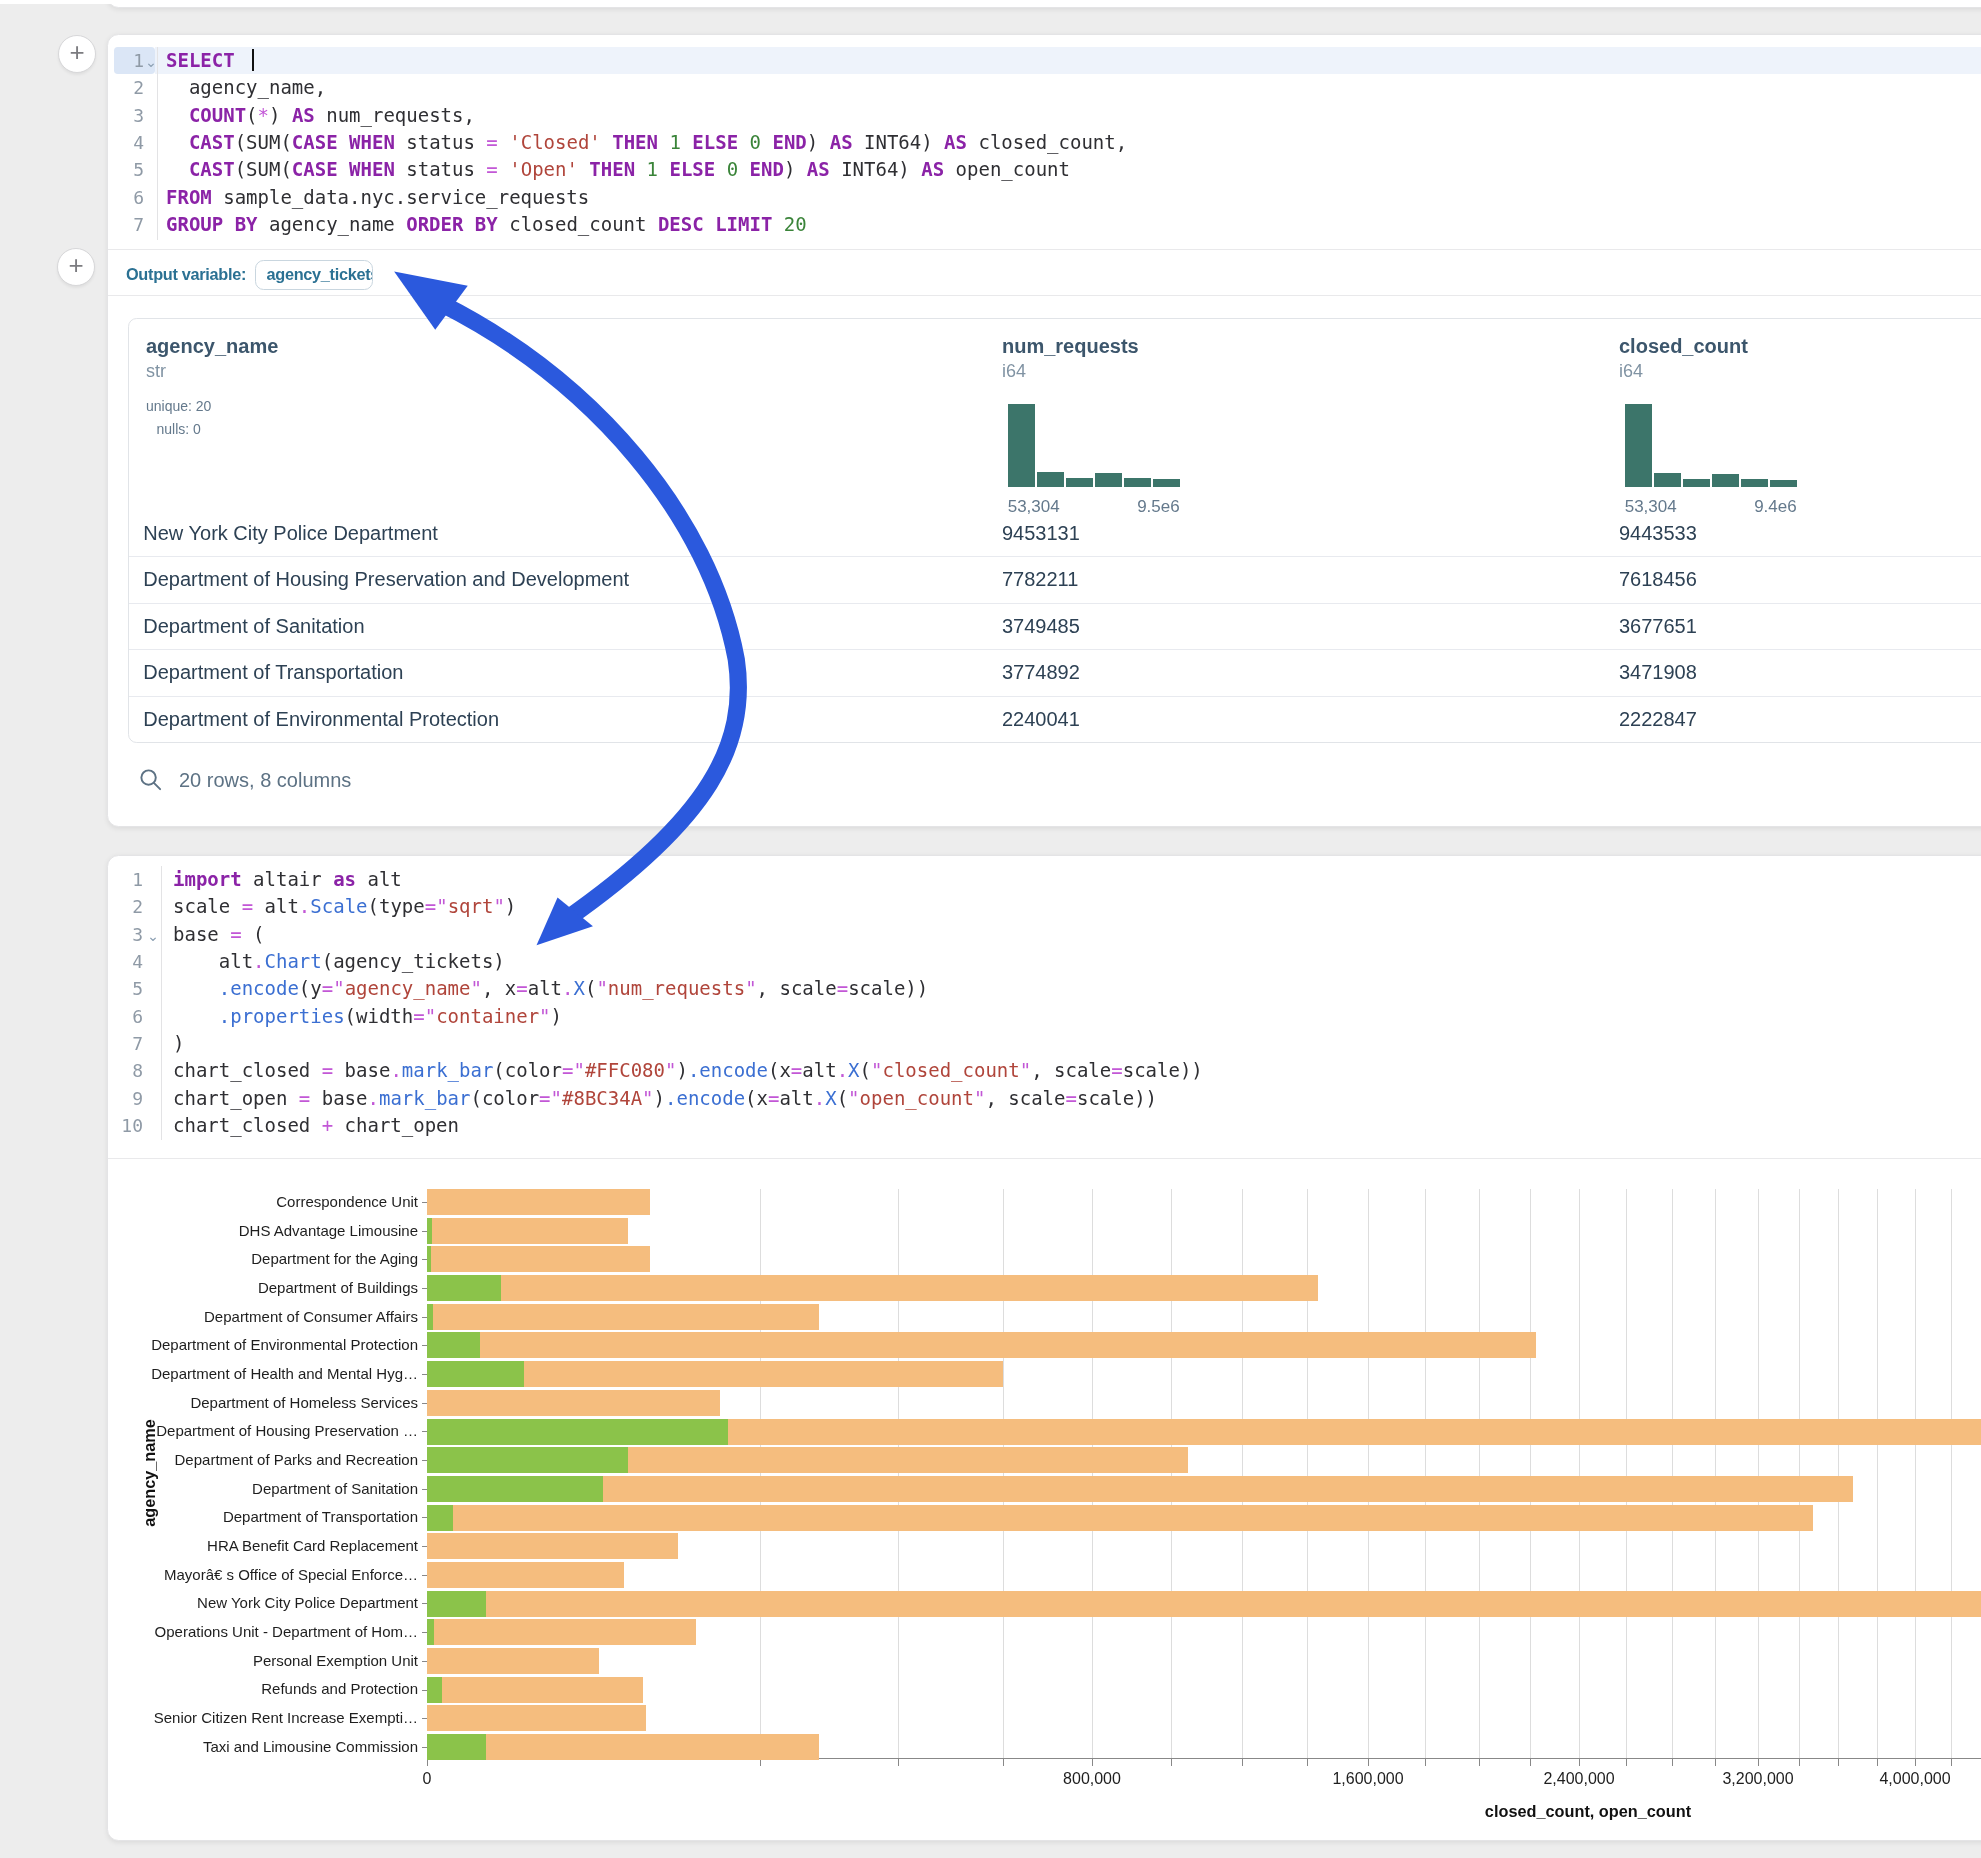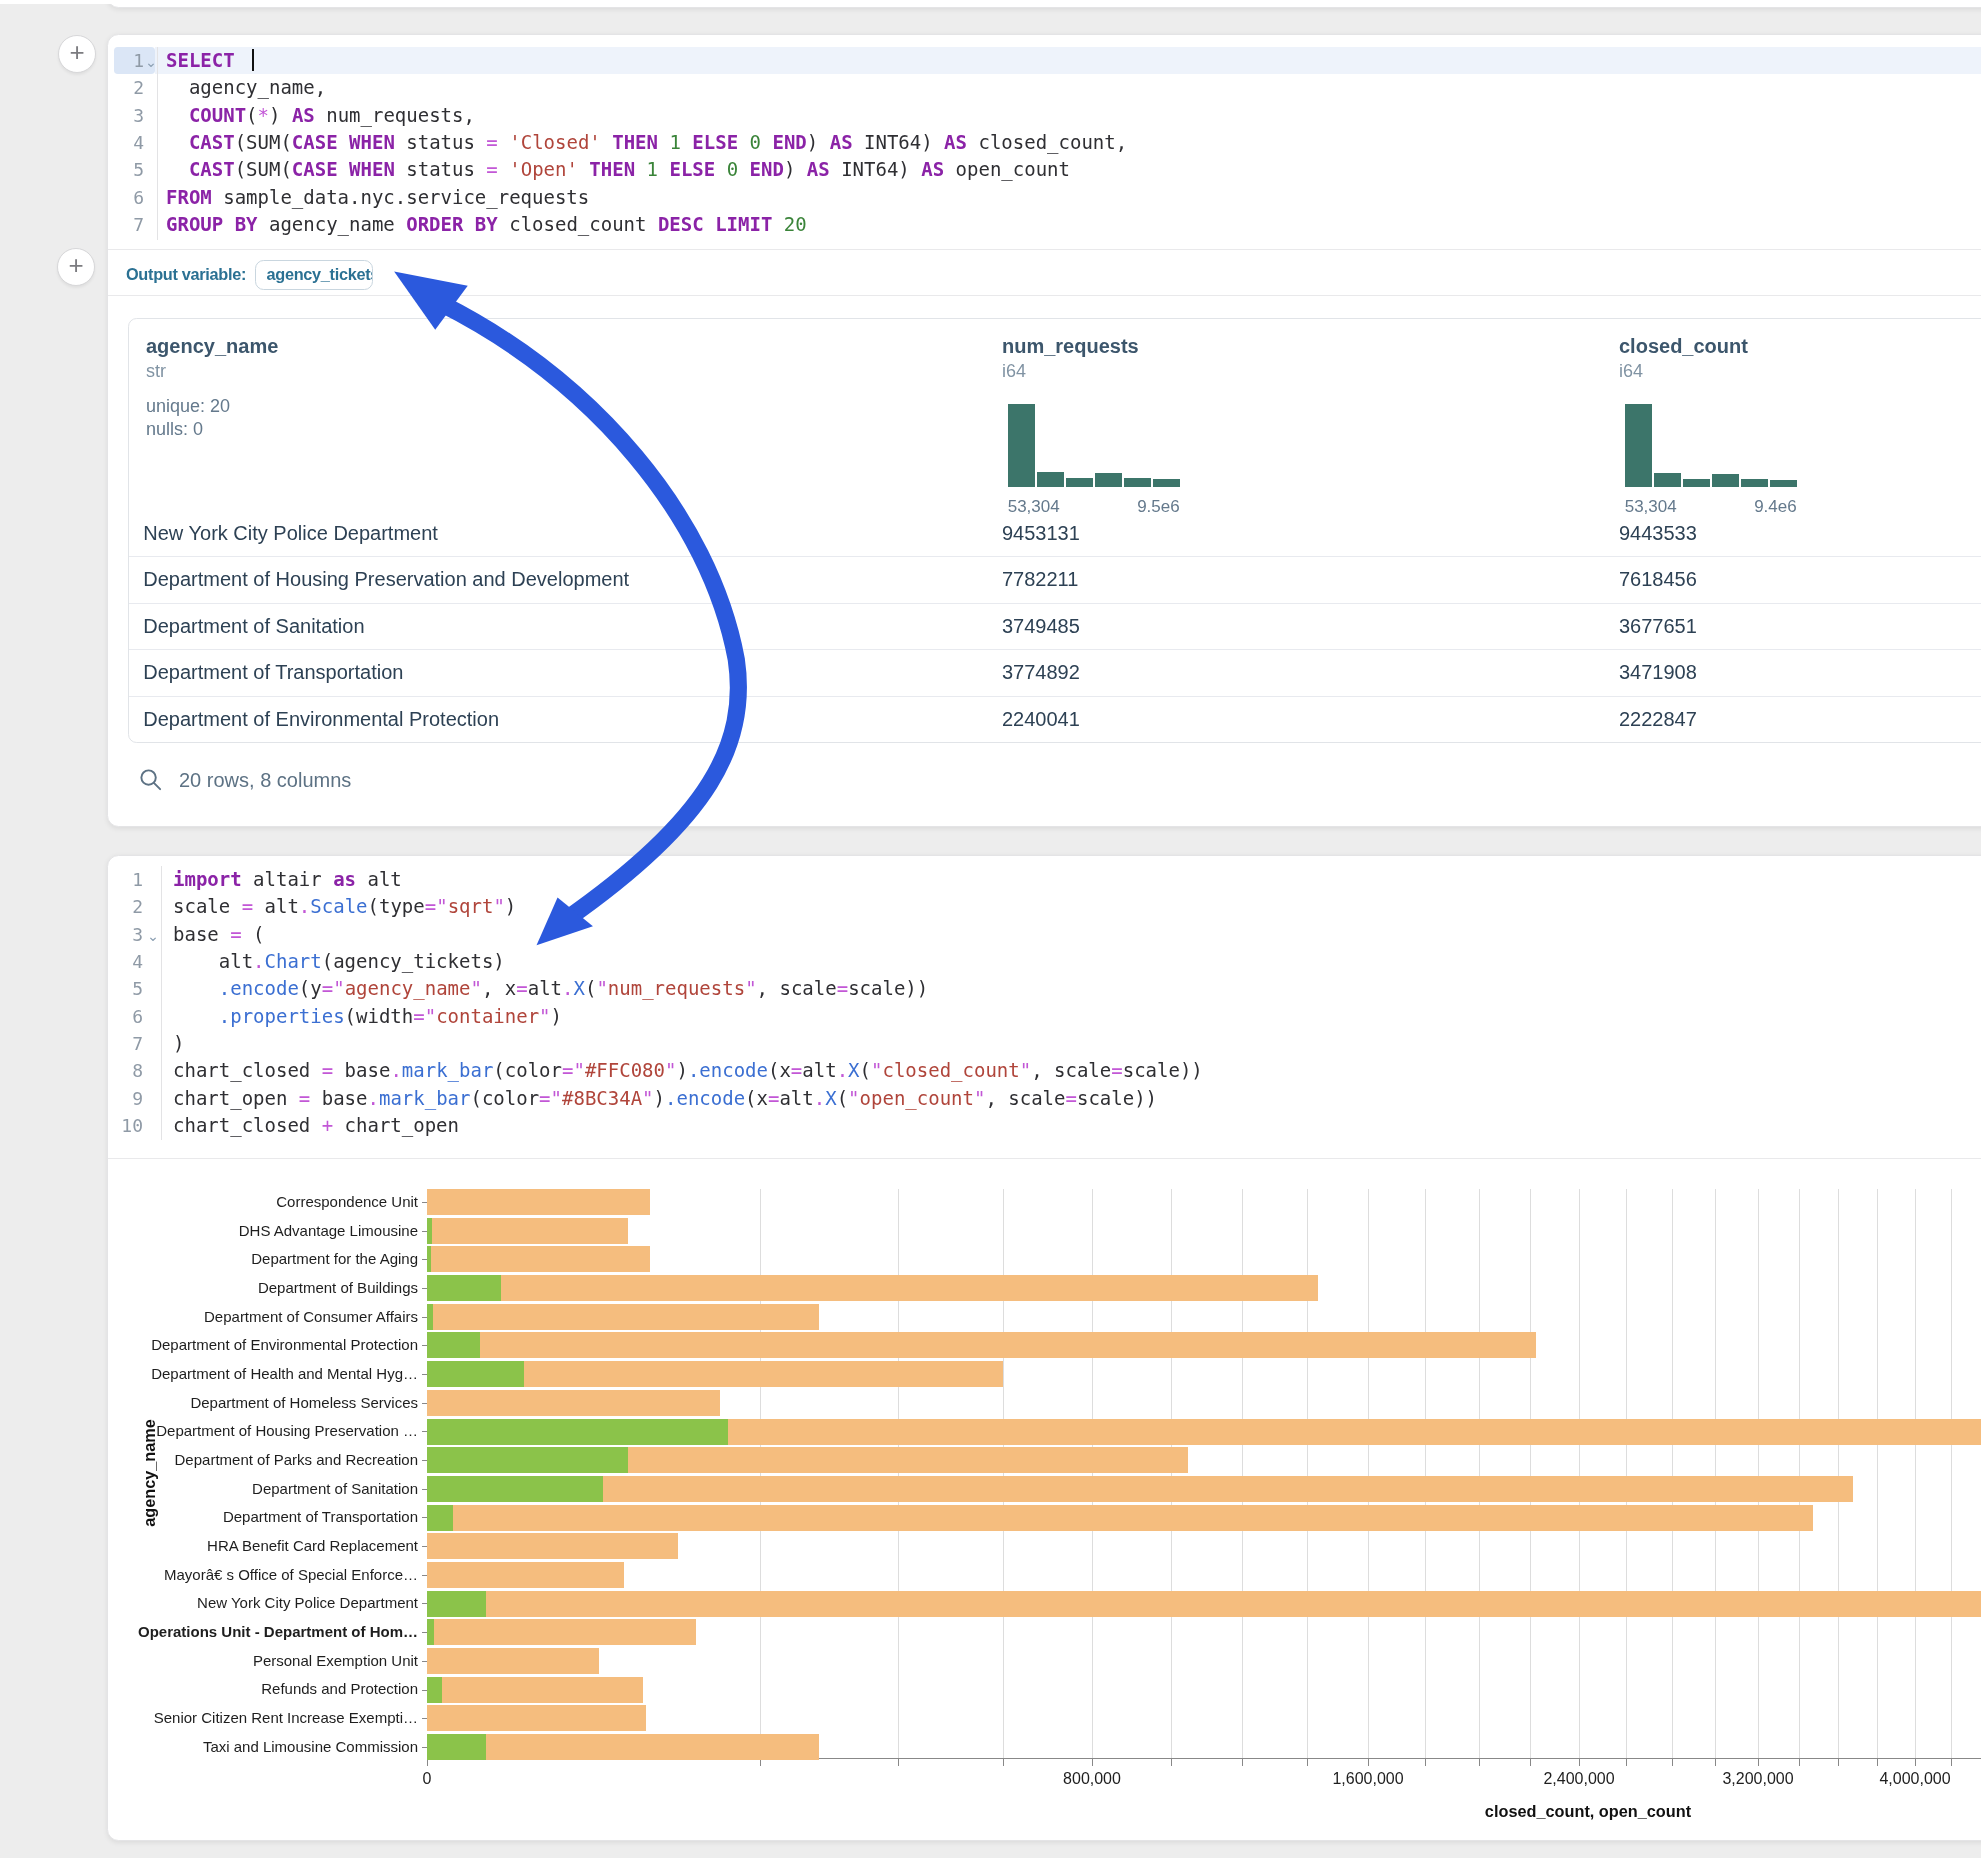--- a/index.html
+++ b/index.html
@@ -33,21 +33,21 @@
   .hsep{position:absolute;left:0;right:0;height:1px;background:#e9e9eb;}
   
   .outvar-label{position:absolute;color:#2b7193;font-weight:bold;font-size:16.3px;letter-spacing:-0.3px;}
   .outvar-badge{position:absolute;border:1.4px solid #c9d6df;border-radius:8.6px;background:#fff;
                 color:#2b7193;font-weight:bold;font-size:16.3px;letter-spacing:-0.3px;line-height:27px;
                 padding-left:10.5px;overflow:hidden;white-space:nowrap;box-sizing:border-box;}
   
   .tbox{position:absolute;border:1px solid #e1e4e8;border-radius:8.6px;background:#fff;}
   .col-name{position:absolute;font-size:20px;font-weight:bold;color:#3c566c;}
   .col-type{position:absolute;font-size:18px;color:#8093a3;}
-  .col-meta{position:absolute;font-size:18px;color:#64798c;line-height:23px;white-space:nowrap;}
+  .col-meta{position:absolute;font-size:14px;color:#64798c;line-height:23px;white-space:nowrap;text-align:center;}
   .hist{position:absolute;}
   .hist-bar{position:absolute;bottom:0;background:#3c756a;}
   .hist-lab{position:absolute;font-size:17px;color:#64798c;}
   .trow-sep{position:absolute;left:0;right:0;height:1px;background:#e8eaef;}
   .tcell{position:absolute;font-size:20px;color:#2d4154;white-space:nowrap;}
   .tfooter{position:absolute;font-size:20px;color:#5d7284;}
   
   .chart-clip{position:absolute;overflow:hidden;}
   .gridline{position:absolute;width:1px;background:#dddddd;}
   .axis-x{position:absolute;height:1px;background:#888;}
@@ -269,21 +269,21 @@
       <div class="ylab" style="left: 0px; width: 310px; top: 321px;">Department of Sanitation</div>
       <div class="ytick" style="left: 314px; top: 330px;"></div>
       <div class="ylab" style="left: 0px; width: 310px; top: 349px;">Department of Transportation</div>
       <div class="ytick" style="left: 314px; top: 358px;"></div>
       <div class="ylab" style="left: 0px; width: 310px; top: 378px;">HRA Benefit Card Replacement</div>
       <div class="ytick" style="left: 314px; top: 387px;"></div>
       <div class="ylab" style="left: 0px; width: 310px; top: 407px;">Mayorâ€ s Office of Special Enforce…</div>
       <div class="ytick" style="left: 314px; top: 416px;"></div>
       <div class="ylab" style="left: 0px; width: 310px; top: 435px;">New York City Police Department</div>
       <div class="ytick" style="left: 314px; top: 444px;"></div>
-      <div class="ylab" style="left: 0px; width: 310px; top: 464px; font-weight: bold;">Operations Unit - Department of Hom…</div>
+      <div class="ylab" style="left: 0px; width: 310px; top: 464px;">Operations Unit - Department of Hom…</div>
       <div class="ytick" style="left: 314px; top: 473px;"></div>
       <div class="ylab" style="left: 0px; width: 310px; top: 493px;">Personal Exemption Unit</div>
       <div class="ytick" style="left: 314px; top: 502px;"></div>
       <div class="ylab" style="left: 0px; width: 310px; top: 521px;">Refunds and Protection</div>
       <div class="ytick" style="left: 314px; top: 531px;"></div>
       <div class="ylab" style="left: 0px; width: 310px; top: 550px;">Senior Citizen Rent Increase Exempti…</div>
       <div class="ytick" style="left: 314px; top: 559px;"></div>
       <div class="ylab" style="left: 0px; width: 310px; top: 579px;">Taxi and Limousine Commission</div>
       <div class="ytick" style="left: 314px; top: 588px;"></div>
       <div class="bar" style="left: 319px; top: 30px; width: 223px; height: 26px; background: rgb(245, 189, 126);"></div>

